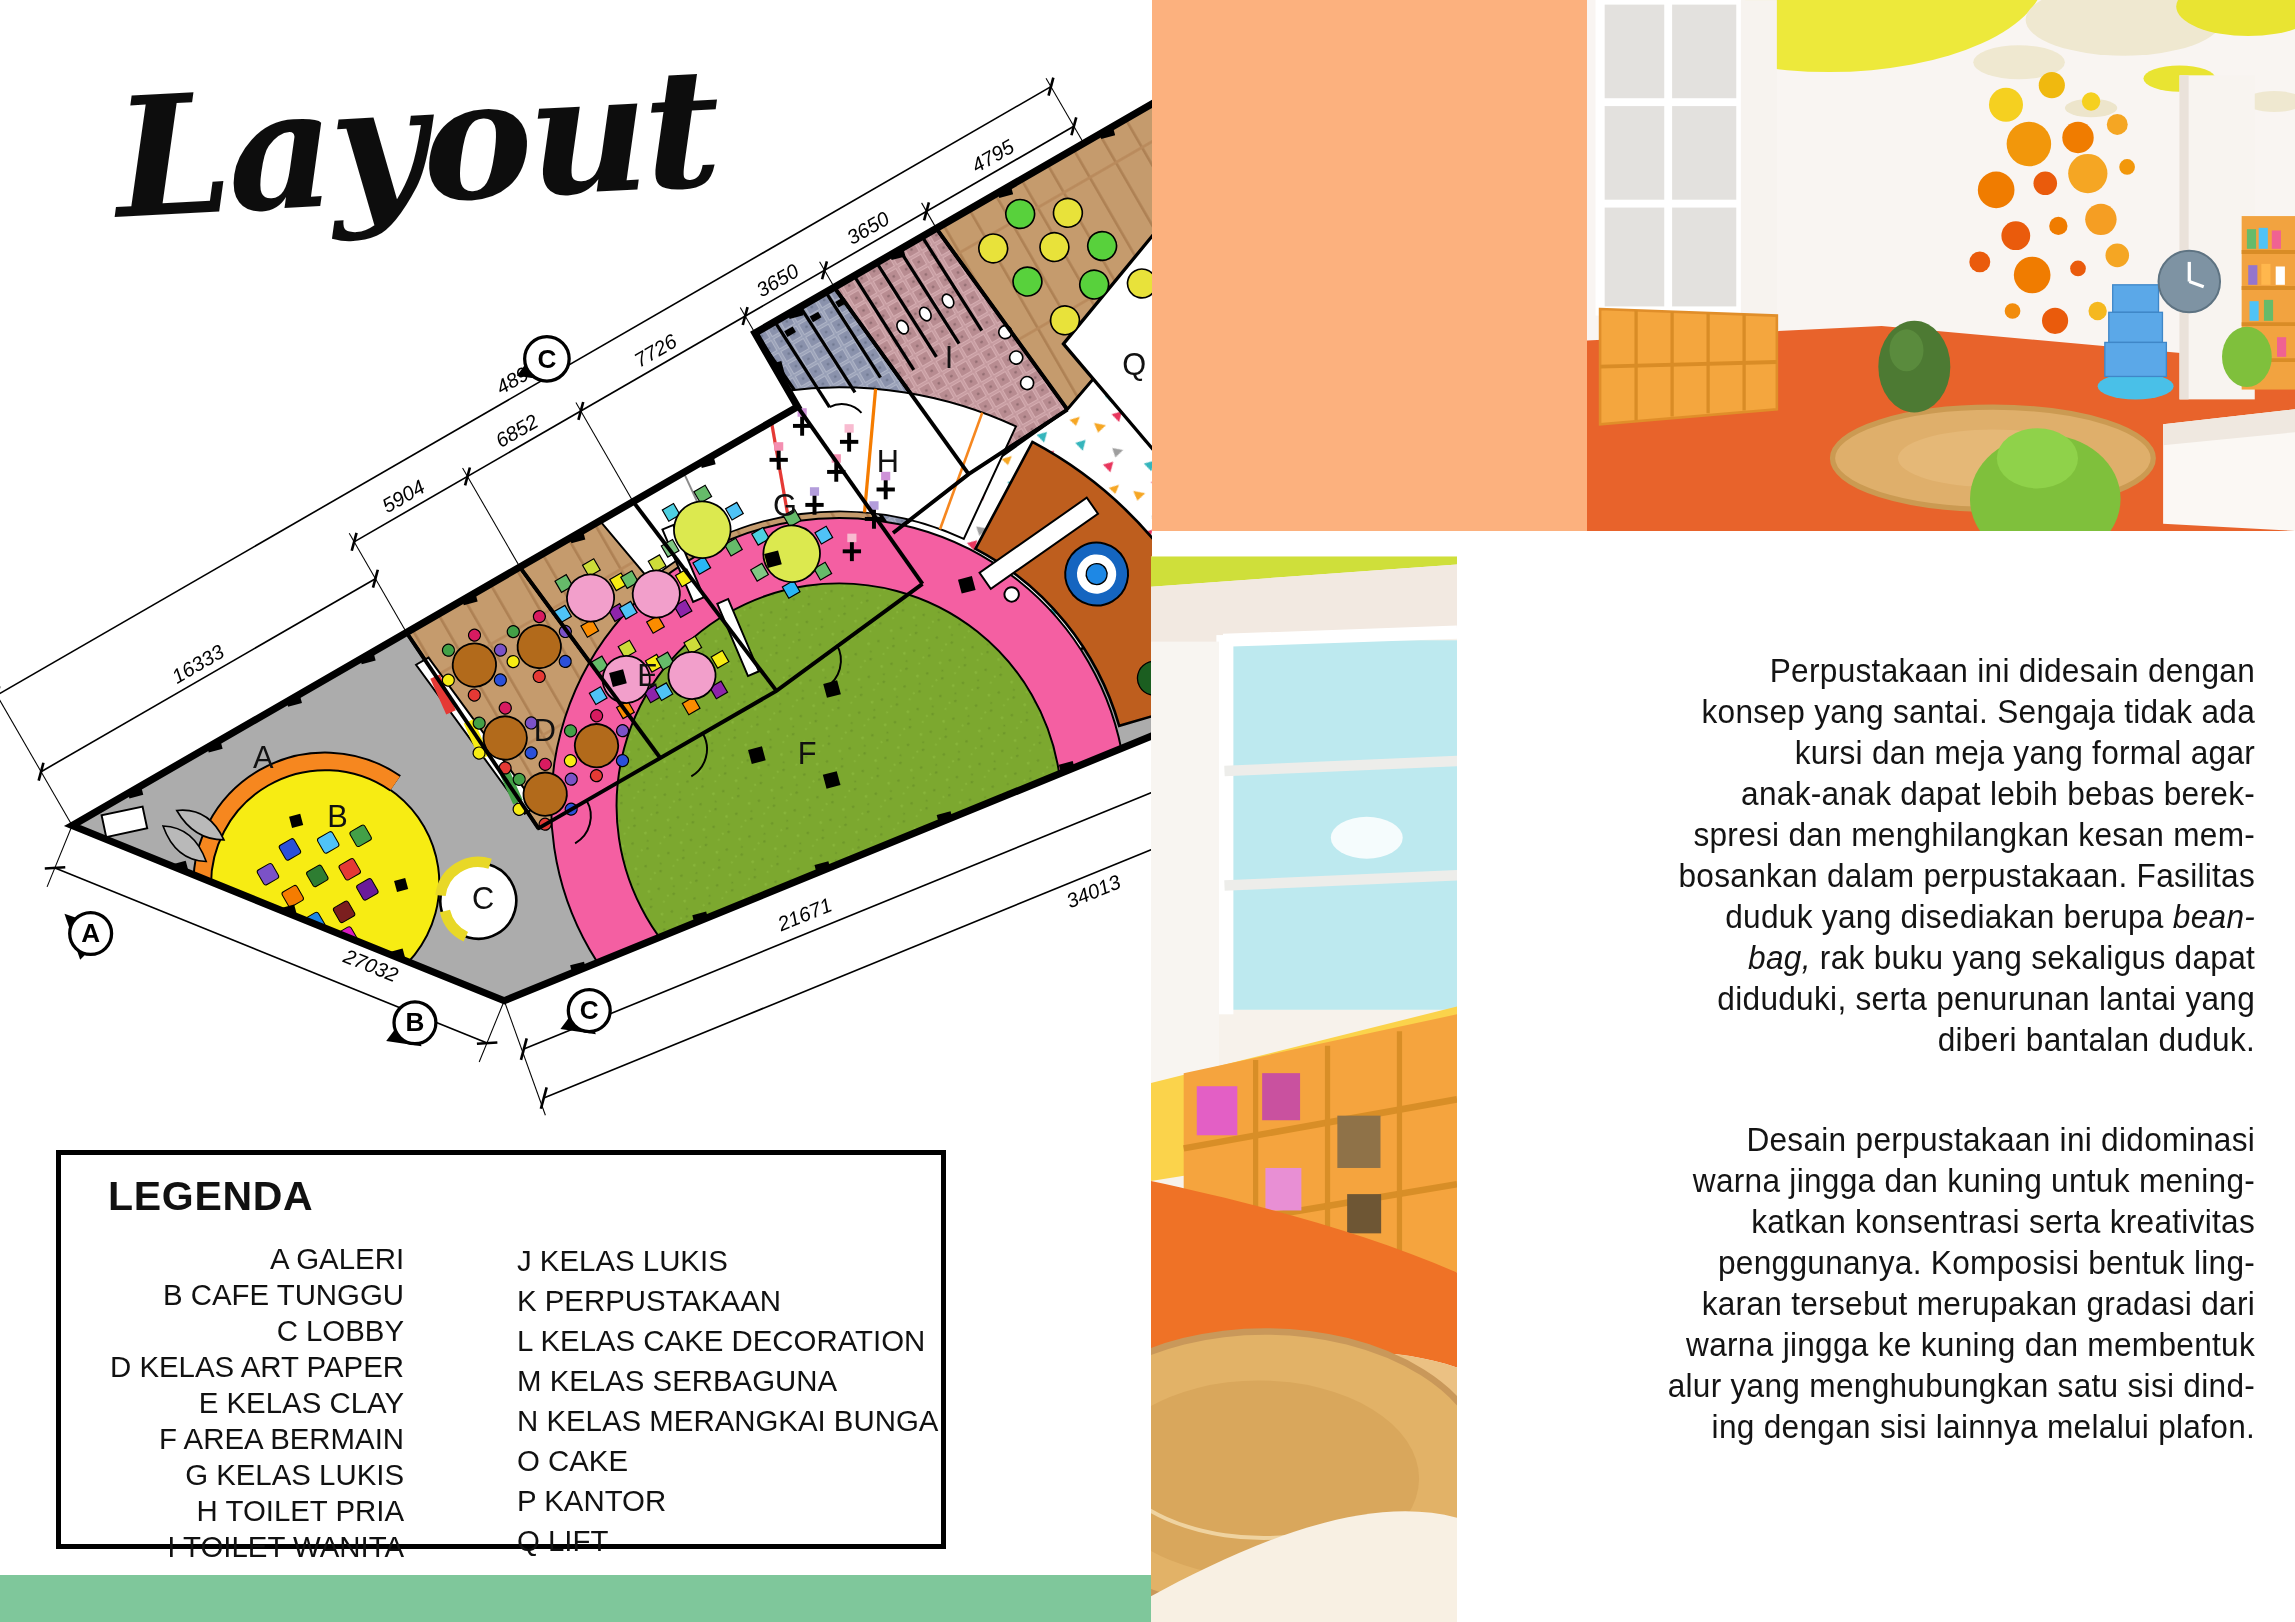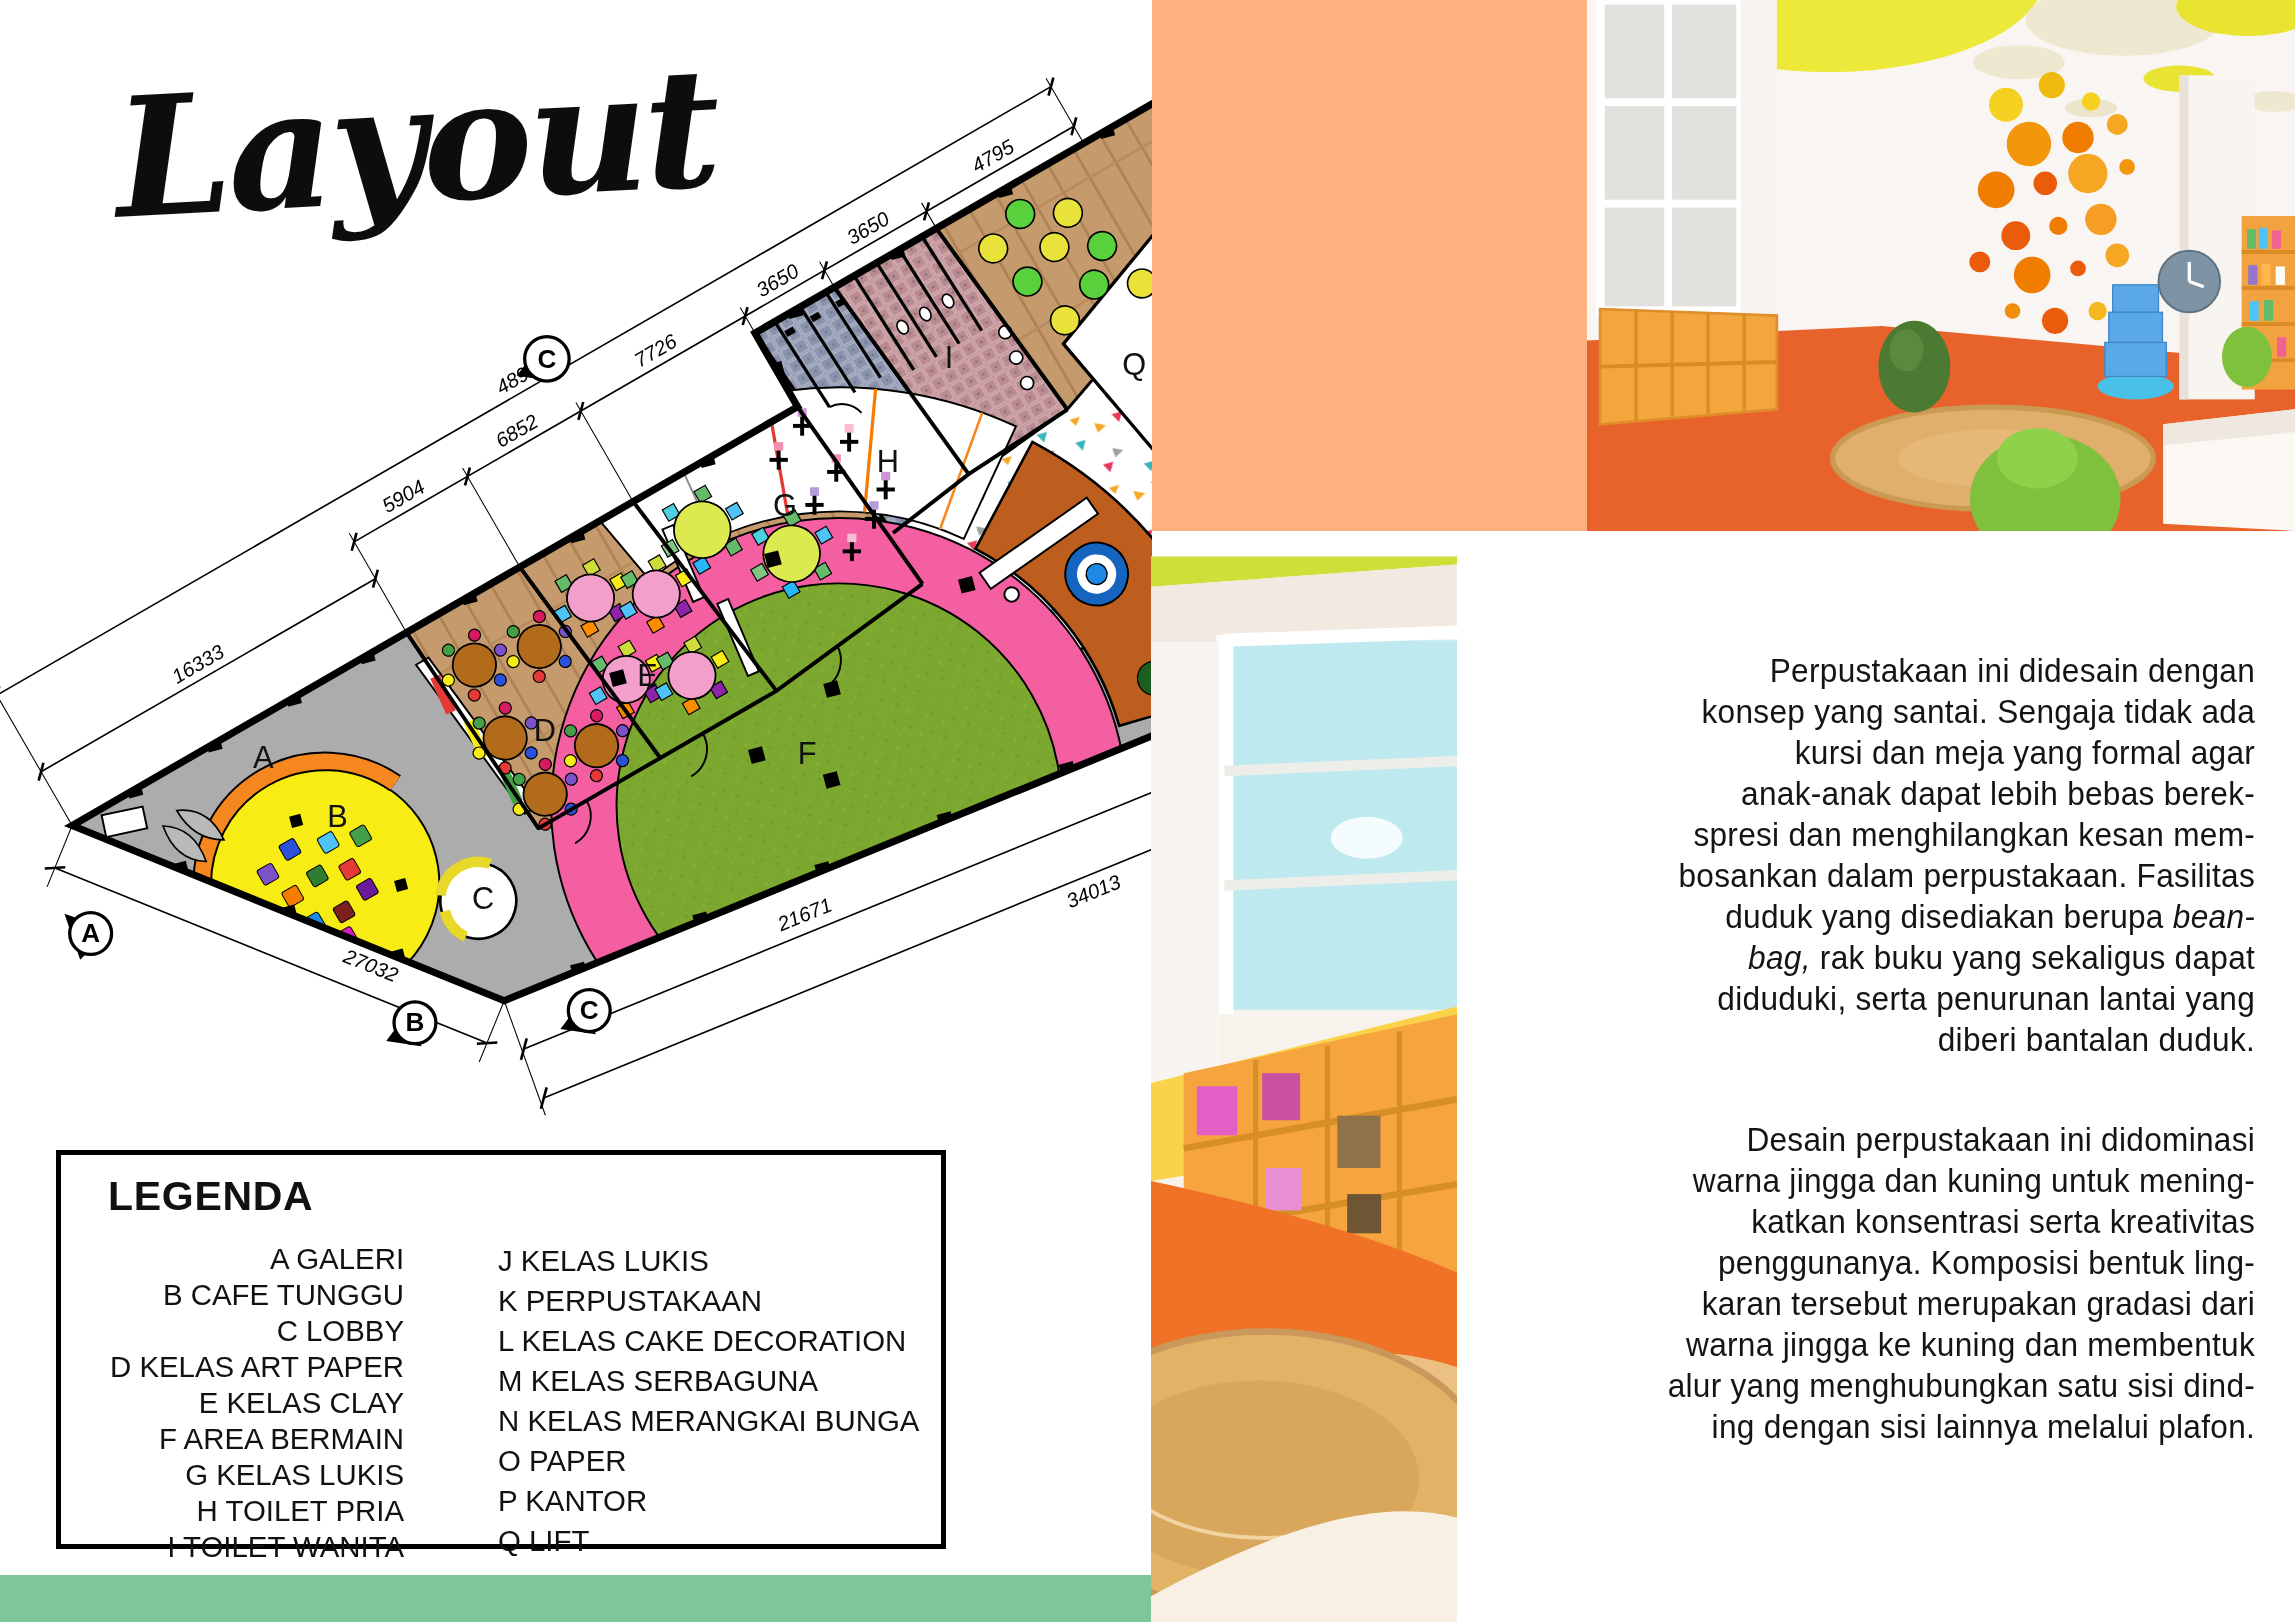--- a/index.html
+++ b/index.html
@@ -7,21 +7,21 @@
         font-family:"Liberation Sans",sans-serif;color:#111;}
   .abs{position:absolute;}
   
   #title{left:115px;top:46px;font-family:"DejaVu Serif",serif;font-style:italic;font-weight:700;
          font-size:165px;letter-spacing:-3.9px;transform:rotate(-3deg);color:#0d0d0d;}
   
   #legend{left:56px;top:1150px;width:890px;height:399px;border:5.9px solid #000;background:#fff;box-sizing:border-box;}
   #legend .ttl{position:absolute;left:47px;top:18.3px;font-size:41px;font-weight:700;letter-spacing:0.7px;}
   .lcol{position:absolute;top:86px;font-size:29.4px;}
   #lcol1{left:49px;text-align:right;}  #lcol1 div{height:36px;line-height:36px;}
-  #lcol2{left:437px;} #lcol2 div{height:40px;line-height:40px;}
+  #lcol2{left:437px;} #lcol2 div{height:40px;line-height:40px;margin-left:19px;}
   
   #article{left:1485px;top:650px;width:798px;text-align:right;font-size:34px;line-height:41px;
            letter-spacing:0.3px;color:#141414;}
   #article .p{transform:scaleX(.93);transform-origin:center top;}
   #article .p2{margin-top:59px;}
   #article em{font-style:italic;}
   
   #peach{left:1152px;top:0;width:435px;height:531px;background:#FCB17E;}
   #photoA{left:1587px;top:0;width:709px;height:531px;}
   #photoB{left:1151px;top:556px;width:306px;height:1067px;}
@@ -484,21 +484,21 @@
       <div>G KELAS LUKIS</div>
       <div>H TOILET PRIA</div>
       <div>I TOILET WANITA</div>
     </div>
     <div id="lcol2" class="lcol">
       <div>J KELAS LUKIS</div>
       <div>K PERPUSTAKAAN</div>
       <div>L KELAS CAKE DECORATION</div>
       <div>M KELAS SERBAGUNA</div>
       <div>N KELAS MERANGKAI BUNGA</div>
-      <div>O PAPER</div>
+      <div>O CAKE</div>
       <div>P KANTOR</div>
       <div>Q LIFT</div>
     </div>
   </div>
 
   <div id="peach" class="abs"></div>
 
   <svg id="photoA" class="abs" viewBox="0 0 1083 811">
     <rect width="1083" height="811" fill="#F9F5F2"></rect>
     <g>

